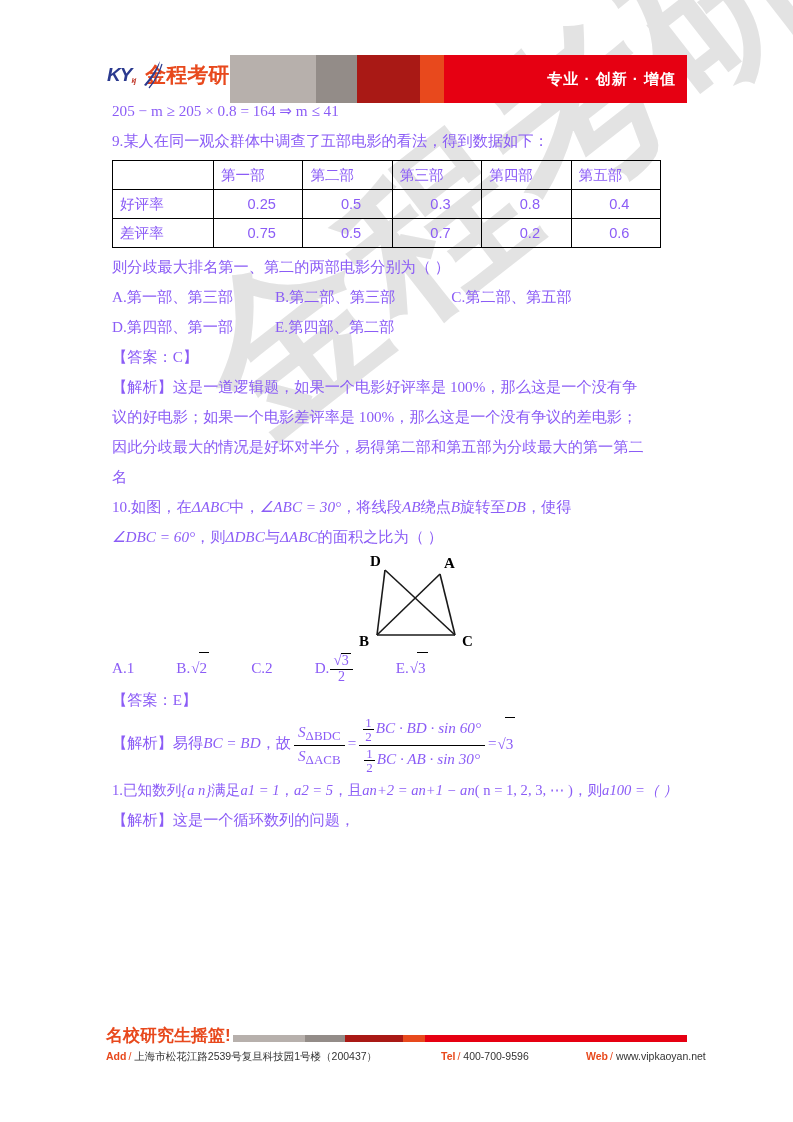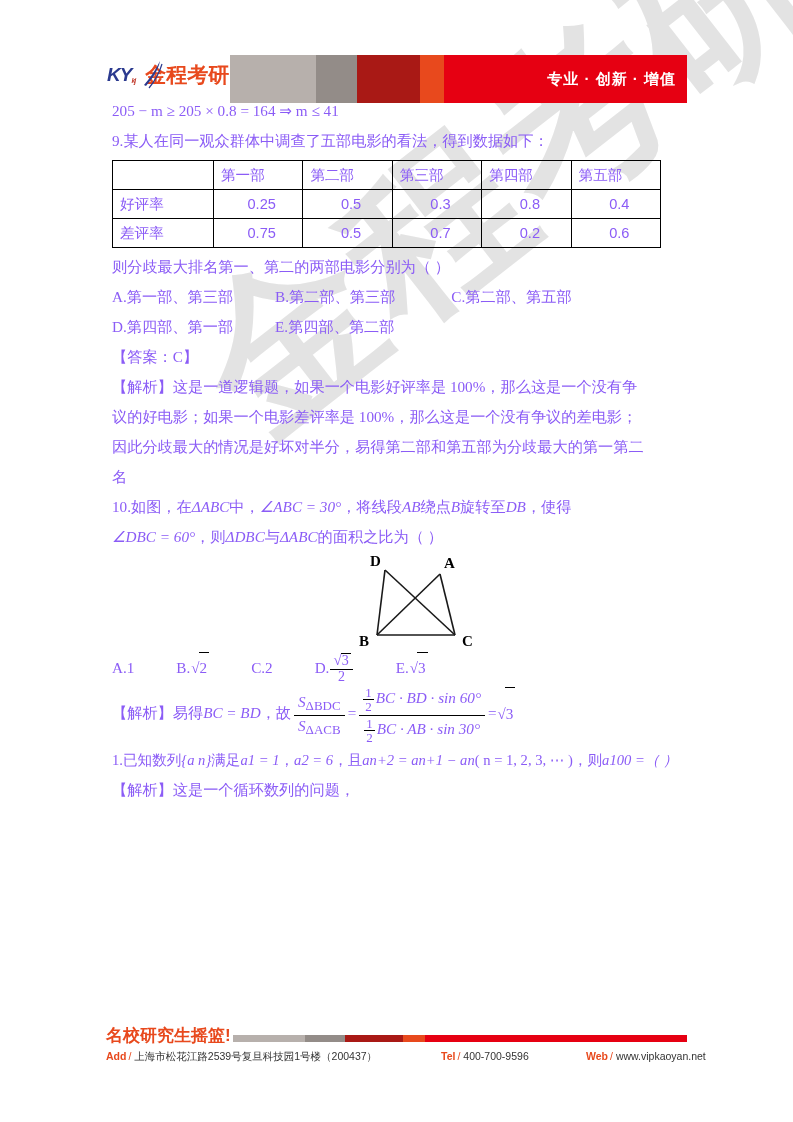--- a/index.html
+++ b/index.html
@@ -359,27 +359,28 @@
         <text x="92" y="16" font-family="Liberation Serif, serif" font-size="15" font-weight="bold" fill="#000">A</text>
         <text x="7" y="94" font-family="Liberation Serif, serif" font-size="15" font-weight="bold" fill="#000">B</text>
         <text x="110" y="94" font-family="Liberation Serif, serif" font-size="15" font-weight="bold" fill="#000">C</text>
       </svg>
     </div>
 
     <div class="ln opts">
       <span>A.1</span><span class="gap-1"></span><span><span>B.</span><span class="sqrt"><span class="rad">√</span><span class="rand">2</span></span></span><span class="gap-1"></span><span>C.2</span><span class="gap-1"></span><span><span>D.</span><span class="frac"><span class="num"><span class="sqrt"><span class="rad">√</span><span class="rand">3</span></span></span><span class="den">2</span></span></span><span class="gap-1"></span><span><span>E.</span><span class="sqrt"><span class="rad">√</span><span class="rand">3</span></span></span>
     </div>
 
+    <div class="ln">【答案：E】</div>
 
     <div class="ln-wrap" style="line-height:52px;">
       <span>【解析】易得</span><span class="math mi">BC = BD</span><span>，故</span><span class="bigfrac"><span class="bnum"><span class="math mi">S</span><span class="Ssub">ΔBDC</span></span><span class="bden"><span class="math mi">S</span><span class="Ssub">ΔACB</span></span></span><span class="math">=</span><span class="bigfrac"><span class="bnum"><span class="sfrac"><span class="n">1</span><span class="d">2</span></span><span class="math mi">BC · BD · sin 60°</span></span><span class="bden"><span class="sfrac"><span class="n">1</span><span class="d">2</span></span><span class="math mi">BC · AB · sin 30°</span></span></span><span class="math">=</span><span class="sqrt"><span class="rad">√</span><span class="rand">3</span></span>
     </div>
 
     <div class="ln" style="font-size:14.6px;">
-      <span>1.已知数列</span><span class="math mi">{a n}</span><span>满足</span><span class="math mi">a1 = 1</span><span>，</span><span class="math mi">a2 = 6</span><span>，且</span><span class="math mi">an+2 = an+1 − an</span><span class="math">( n = 1, 2, 3, ⋯ )</span><span>，则</span><span class="math mi">a100 =（      ）</span>
+      <span>1.已知数列</span><span class="math mi">{a n}</span><span>满足</span><span class="math mi">a1 = 1</span><span>，</span><span class="math mi">a2 = 5</span><span>，且</span><span class="math mi">an+2 = an+1 − an</span><span class="math">( n = 1, 2, 3, ⋯ )</span><span>，则</span><span class="math mi">a100 =（      ）</span>
     </div>
 
 
     <div class="ln">【解析】这是一个循环数列的问题，</div>
 
   </div>
 
   <div class="footer">
     <div class="footer-top">
       <div class="f-logo">名校研究生摇篮!</div>

